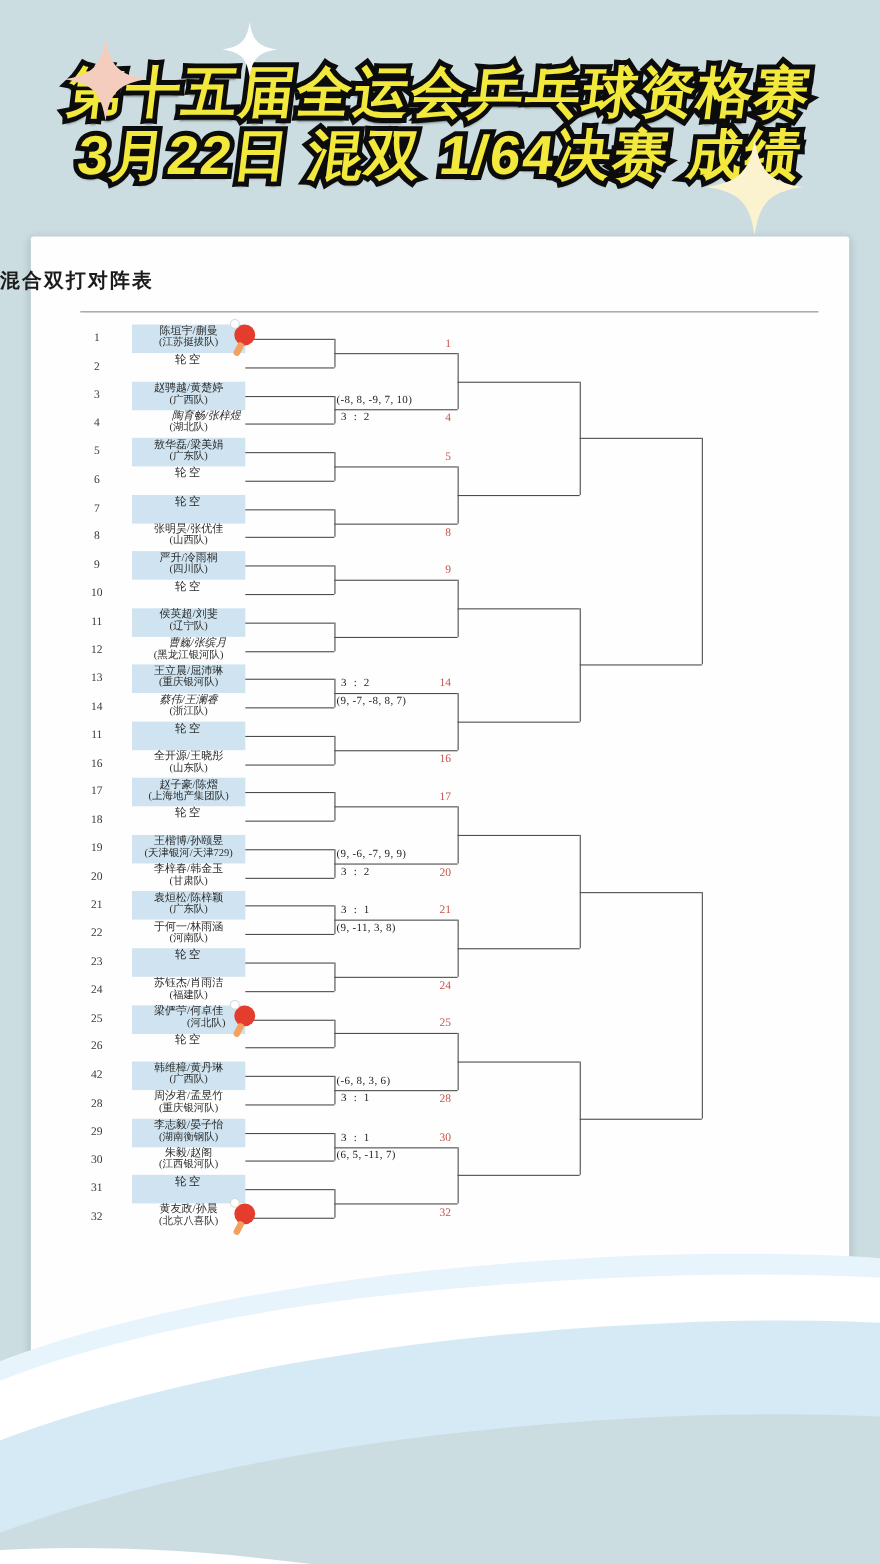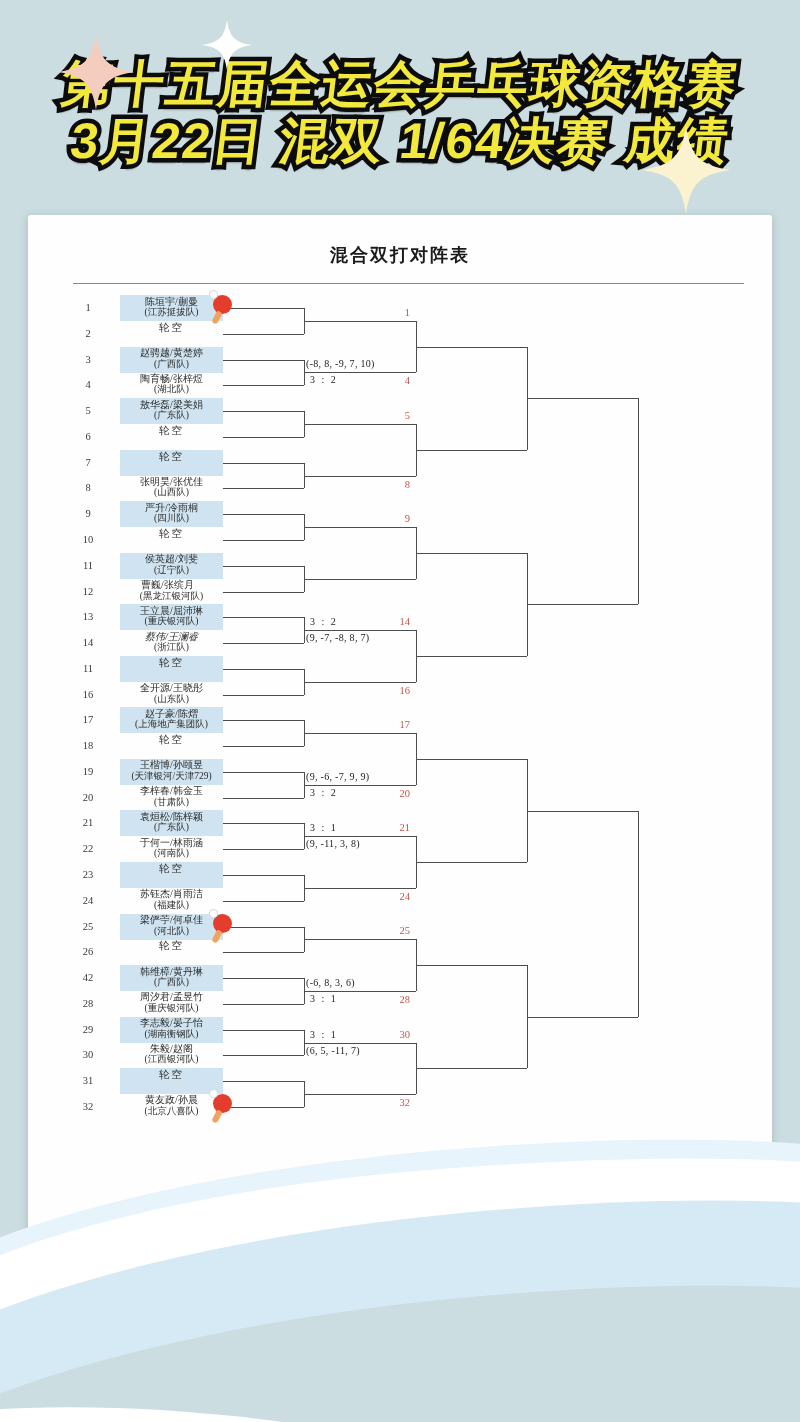--- a/index.html
+++ b/index.html
@@ -12,21 +12,21 @@
          font-weight:bold;font-size:50px;line-height:57px;letter-spacing:2px;
          color:#f3e93c;transform:skewX(-7deg);}
   .tline::before{content:attr(data-text);position:absolute;left:0;right:0;top:0;
          -webkit-text-stroke:9px #0c0c0c;z-index:-1;
          text-shadow:0 5px 2px rgba(30,30,30,.55);}
   .spark{position:absolute;z-index:5;}
 
   
   .paper{position:absolute;left:28px;top:215px;width:744px;height:1040px;
          background:#fefefe;border-radius:3px;box-shadow:0 2px 8px rgba(60,80,90,.25);z-index:1;}
-  .sheet-title{position:absolute;left:0;top:243px;width:800px;text-align:center;
+  .sheet-title{position:absolute;left:0;top:243px;width:800px;text-align:left;
          font-size:18px;font-weight:bold;color:#1b1b1b;letter-spacing:2px;z-index:2;font-family:Liberation Serif, serif;}
   .sheet-rule{position:absolute;left:73px;top:283px;width:671px;height:0;
          border-top:1.5px solid #8a8a8a;z-index:2;}
 
   
   #bracket{position:absolute;inset:0;z-index:2;}
   #bracket div{position:absolute;}
   .num{font-size:10.5px;color:#3a3a3a;text-align:center;line-height:12px;}
   .cellbg{background:#cfe4f0;}
   .nm{font-size:10px;color:#2b2b2b;text-align:center;line-height:11px;white-space:nowrap;}
@@ -89,21 +89,21 @@
       <div class="hl" style="left: 223px; top: 308px; width: 81px; height: 0px;"></div>
       <div class="num" style="left: 72px; top: 327.774px; width: 32px; height: 12px;">2</div>
       <div class="bye" style="left: 120px; top: 321.774px; width: 103px; height: 12px;">轮空</div>
       <div class="hl" style="left: 223px; top: 333.774px; width: 81px; height: 0px;"></div>
       <div class="num" style="left: 72px; top: 353.548px; width: 32px; height: 12px;">3</div>
       <div class="cellbg" style="left: 120px; top: 346.548px; width: 103px; height: 26px;"></div>
       <div class="nm" style="left: 120px; top: 347.048px; width: 103px; height: 11px;">赵骋越/黄楚婷</div>
       <div class="tm" style="left: 120px; top: 358.548px; width: 103px; height: 11px;">(广西队)</div>
       <div class="hl" style="left: 223px; top: 359.548px; width: 81px; height: 0px;"></div>
       <div class="num" style="left: 72px; top: 379.322px; width: 32px; height: 12px;">4</div>
-      <div class="nm" style="left: 120px; top: 372.822px; width: 103px; height: 11px;">陶育畅/张梓煜</div>
+      <div class="nm" style="left: 136px; top: 372.822px; width: 103px; height: 11px; font-style: italic;">陶育畅/张梓煜</div>
       <div class="tm" style="left: 120px; top: 384.322px; width: 103px; height: 11px;">(湖北队)</div>
       <div class="hl" style="left: 223px; top: 385.322px; width: 81px; height: 0px;"></div>
       <div class="num" style="left: 72px; top: 405.096px; width: 32px; height: 12px;">5</div>
       <div class="cellbg" style="left: 120px; top: 398.096px; width: 103px; height: 26px;"></div>
       <div class="nm" style="left: 120px; top: 398.596px; width: 103px; height: 11px;">敖华磊/梁美娟</div>
       <div class="tm" style="left: 120px; top: 410.096px; width: 103px; height: 11px;">(广东队)</div>
       <div class="hl" style="left: 223px; top: 411.096px; width: 81px; height: 0px;"></div>
       <div class="num" style="left: 72px; top: 430.87px; width: 32px; height: 12px;">6</div>
       <div class="bye" style="left: 120px; top: 424.87px; width: 103px; height: 12px;">轮空</div>
       <div class="hl" style="left: 223px; top: 436.87px; width: 81px; height: 0px;"></div>
@@ -122,21 +122,21 @@
       <div class="hl" style="left: 223px; top: 514.192px; width: 81px; height: 0px;"></div>
       <div class="num" style="left: 72px; top: 533.966px; width: 32px; height: 12px;">10</div>
       <div class="bye" style="left: 120px; top: 527.966px; width: 103px; height: 12px;">轮空</div>
       <div class="hl" style="left: 223px; top: 539.966px; width: 81px; height: 0px;"></div>
       <div class="num" style="left: 72px; top: 559.74px; width: 32px; height: 12px;">11</div>
       <div class="cellbg" style="left: 120px; top: 552.74px; width: 103px; height: 26px;"></div>
       <div class="nm" style="left: 120px; top: 553.24px; width: 103px; height: 11px;">侯英超/刘斐</div>
       <div class="tm" style="left: 120px; top: 564.74px; width: 103px; height: 11px;">(辽宁队)</div>
       <div class="hl" style="left: 223px; top: 565.74px; width: 81px; height: 0px;"></div>
       <div class="num" style="left: 72px; top: 585.514px; width: 32px; height: 12px;">12</div>
-      <div class="nm" style="left: 116px; top: 579.014px; width: 103px; height: 11px;">曹巍/张缤月</div>
+      <div class="nm" style="left: 128px; top: 579.014px; width: 103px; height: 11px; font-style: italic;">曹巍/张缤月</div>
       <div class="tm" style="left: 120px; top: 590.514px; width: 103px; height: 11px;">(黑龙江银河队)</div>
       <div class="hl" style="left: 223px; top: 591.514px; width: 81px; height: 0px;"></div>
       <div class="num" style="left: 72px; top: 611.288px; width: 32px; height: 12px;">13</div>
       <div class="cellbg" style="left: 120px; top: 604.288px; width: 103px; height: 26px;"></div>
       <div class="nm" style="left: 120px; top: 604.788px; width: 103px; height: 11px;">王立晨/屈沛琳</div>
       <div class="tm" style="left: 120px; top: 616.288px; width: 103px; height: 11px;">(重庆银河队)</div>
       <div class="hl" style="left: 223px; top: 617.288px; width: 81px; height: 0px;"></div>
       <div class="num" style="left: 72px; top: 637.062px; width: 32px; height: 12px;">14</div>
       <div class="nm" style="left: 120px; top: 630.562px; width: 103px; height: 11px; font-style: italic;">蔡伟/王澜睿</div>
       <div class="tm" style="left: 120px; top: 642.062px; width: 103px; height: 11px;">(浙江队)</div>
@@ -179,21 +179,21 @@
       <div class="cellbg" style="left: 120px; top: 862.028px; width: 103px; height: 26px;"></div>
       <div class="bye" style="left: 120px; top: 863.028px; width: 103px; height: 12px;">轮空</div>
       <div class="hl" style="left: 223px; top: 875.028px; width: 81px; height: 0px;"></div>
       <div class="num" style="left: 72px; top: 894.802px; width: 32px; height: 12px;">24</div>
       <div class="nm" style="left: 120px; top: 888.302px; width: 103px; height: 11px;">苏钰杰/肖雨洁</div>
       <div class="tm" style="left: 120px; top: 899.802px; width: 103px; height: 11px;">(福建队)</div>
       <div class="hl" style="left: 223px; top: 900.802px; width: 81px; height: 0px;"></div>
       <div class="num" style="left: 72px; top: 920.576px; width: 32px; height: 12px;">25</div>
       <div class="cellbg" style="left: 120px; top: 913.576px; width: 103px; height: 26px;"></div>
       <div class="nm" style="left: 120px; top: 914.076px; width: 103px; height: 11px;">梁俨苧/何卓佳</div>
-      <div class="tm" style="left: 120px; top: 925.576px; width: 103px; height: 11px; text-align: center;">(河北队)</div>
+      <div class="tm" style="left: 136px; top: 925.576px; width: 103px; height: 11px; text-align: center;">(河北队)</div>
       <div class="paddle" style="left: 213px; top: 913.576px;"></div>
       <div class="hl" style="left: 223px; top: 926.576px; width: 81px; height: 0px;"></div>
       <div class="num" style="left: 72px; top: 946.35px; width: 32px; height: 12px;">26</div>
       <div class="bye" style="left: 120px; top: 940.35px; width: 103px; height: 12px;">轮空</div>
       <div class="hl" style="left: 223px; top: 952.35px; width: 81px; height: 0px;"></div>
       <div class="num" style="left: 72px; top: 972.124px; width: 32px; height: 12px;">42</div>
       <div class="cellbg" style="left: 120px; top: 965.124px; width: 103px; height: 26px;"></div>
       <div class="nm" style="left: 120px; top: 965.624px; width: 103px; height: 11px;">韩维樟/黄丹琳</div>
       <div class="tm" style="left: 120px; top: 977.124px; width: 103px; height: 11px;">(广西队)</div>
       <div class="hl" style="left: 223px; top: 978.124px; width: 81px; height: 0px;"></div>

